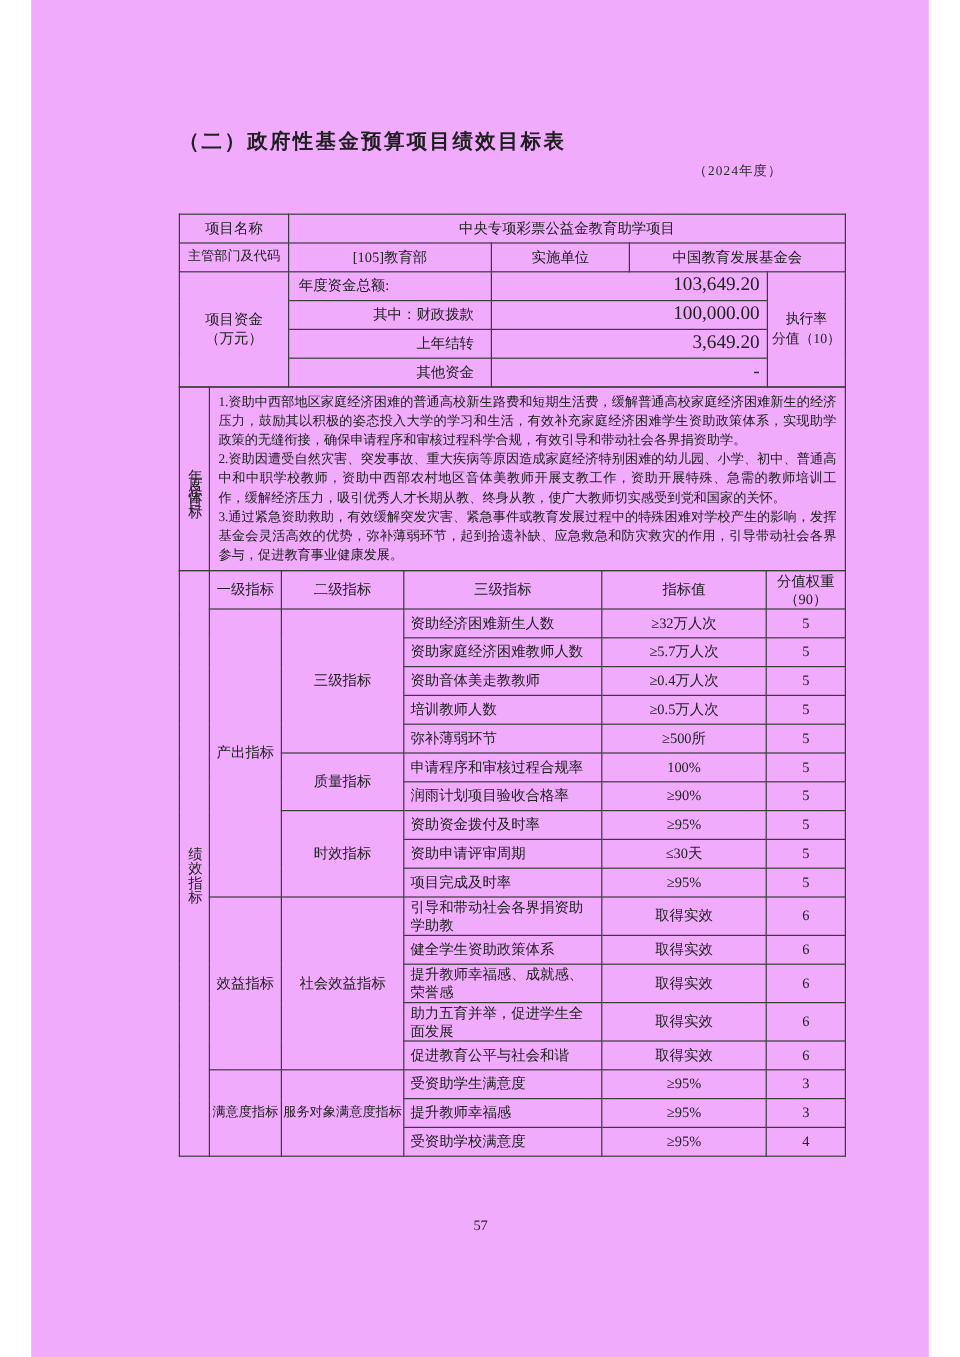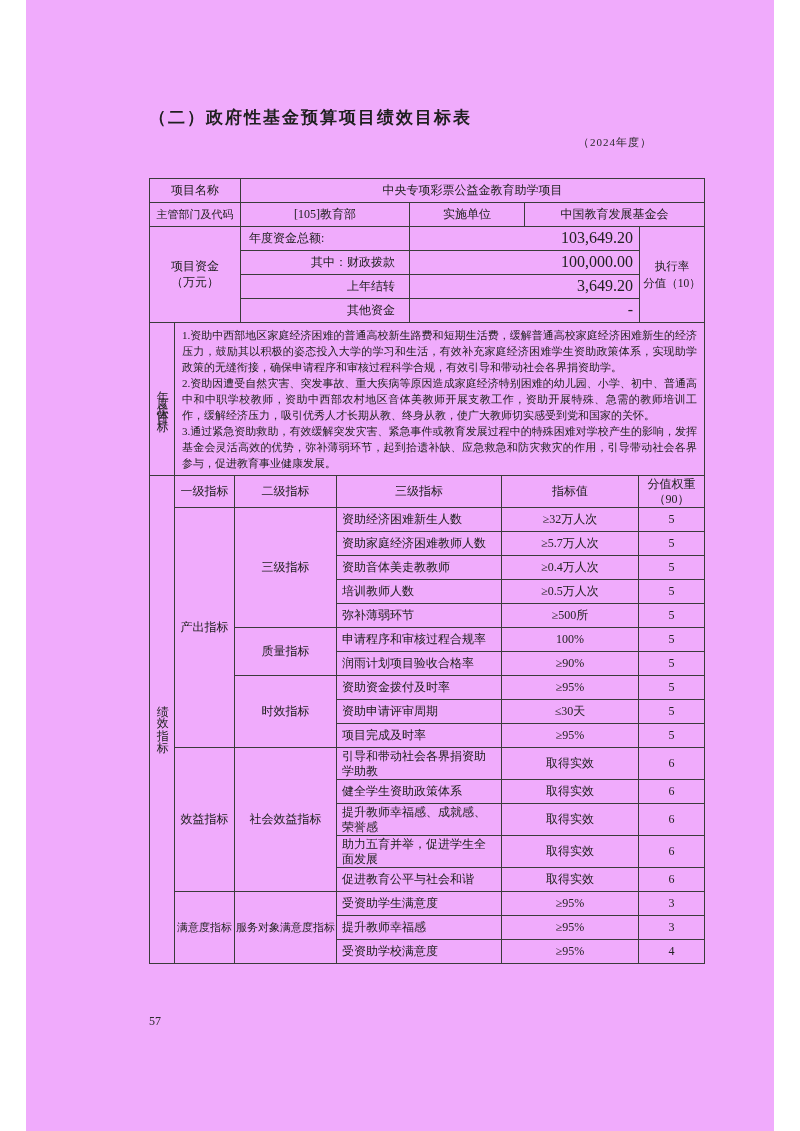--- a/index.html
+++ b/index.html
@@ -59,21 +59,21 @@
     font-size:12px;
     letter-spacing:6px;
   }
   .vtext-perf{letter-spacing:12px;}
   .ind-tbl td{height:21px;}
   .ind-tbl .hd{height:20px;}
   .name{text-align:left;padding-left:5px;}
   .tight{font-size:11px;padding-left:1px;padding-right:1px;}
   .two-line{line-height:14.5px;}
   .page-number{
-    font-size:12px;margin-top:50px;color:#2a2a2a;
+    text-align:center;font-size:12px;margin-top:50px;color:#2a2a2a;
   }
 </style>
 </head>
 <body>
 
 <div class="page">
 
   <h2 class="sec-heading">（二）政府性基金预算项目绩效目标表</h2>
   <div class="year-label">（2024年度）</div>
 

